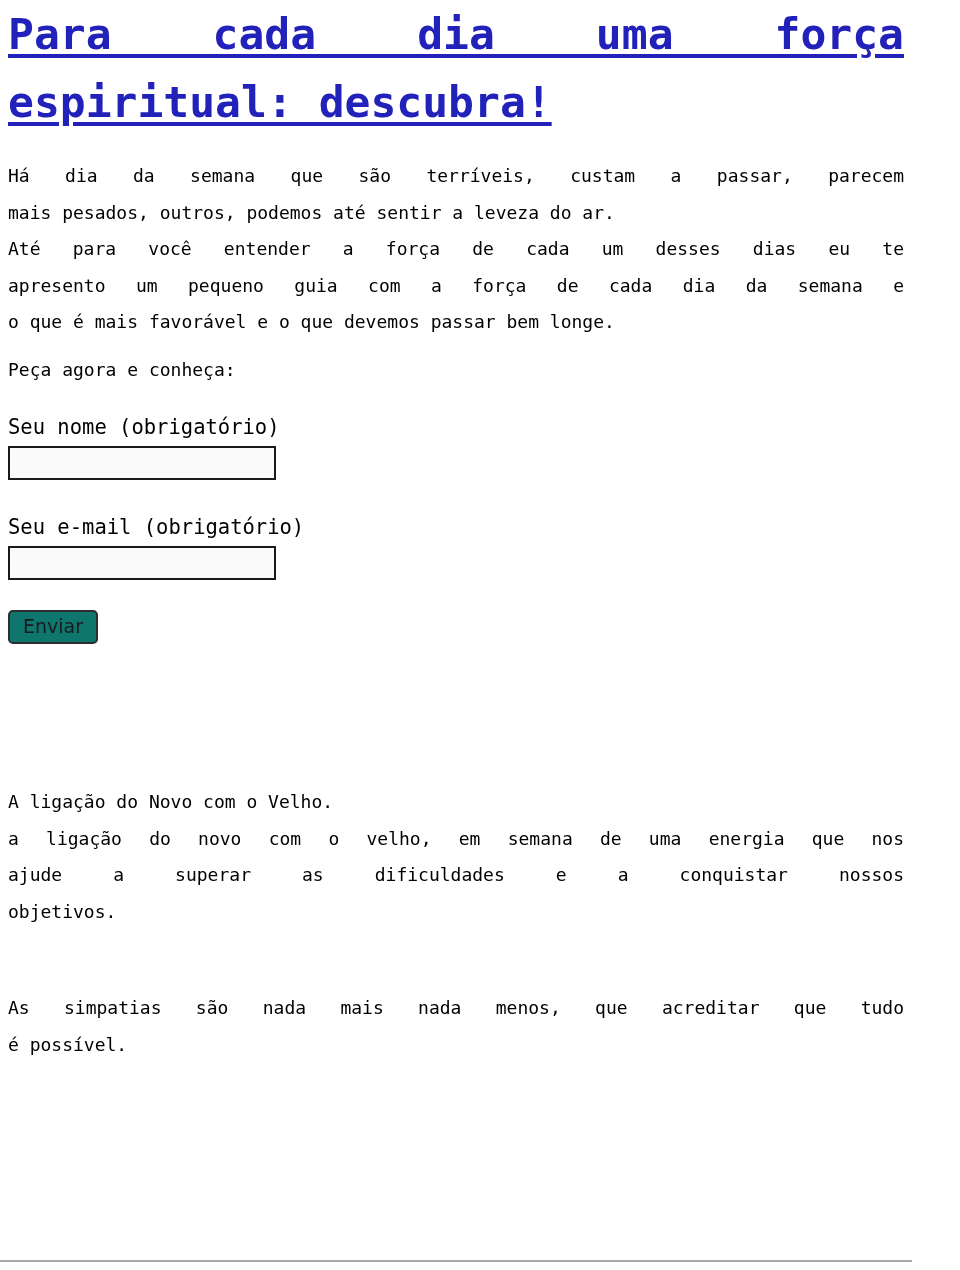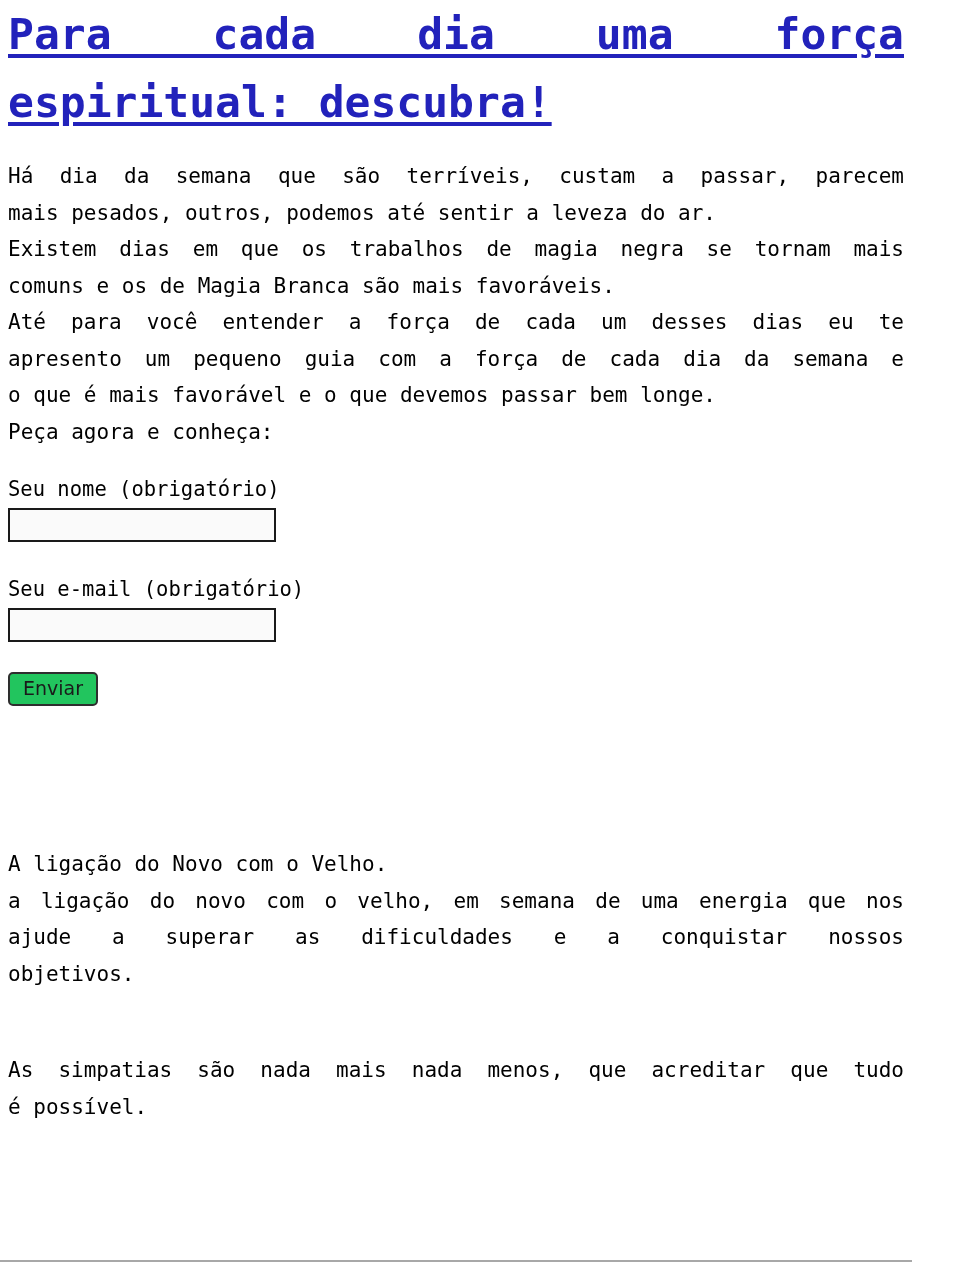--- a/index.html
+++ b/index.html
@@ -53,21 +53,21 @@
   .page-title .title-line-2 {
     display: block;
     text-align: left;
     text-underline-offset: 5px;
   }
 
   
   .body-block {
     margin: 0;
     padding: 0;
-    font-size: 21px;
+    font-size: 18px;
     line-height: 36.5px;
     text-align: justify;
     text-align-last: left;
     color: #000000;
   }
   .body-block .ln {
     display: block;
     text-align: justify;
     text-align-last: justify;
     white-space: nowrap;
@@ -75,21 +75,21 @@
   .body-block .ln-last {
     display: block;
     text-align: left;
     text-align-last: left;
     white-space: nowrap;
   }
 
   #intro-paragraph { margin-top: 22px; }
   #intro-paragraph-2 { margin-top: 0px; }
   #intro-paragraph-3 { margin-top: 0px; }
-  #cta-line { margin-top: 0px; }
+  #cta-line { margin-top: 11px; }
 
   
   .signup-form {
     margin: 0;
     padding: 0;
     margin-top: 24px;
   }
   .field-label {
     display: block;
     font-size: 20.5px;
@@ -116,21 +116,21 @@
   .field-group-email { margin-top: 32px; }
 
   .submit-button {
     display: inline-block;
     margin-top: 30px;
     padding: 3px 13px 5px 13px;
     font-family: "DejaVu Sans", "Liberation Sans", sans-serif;
     font-size: 19px;
     line-height: 22px;
     color: #1a1a1a;
-    background: #22c55e;
+    background: #0f766e;
     border: 2px solid #2e2e2e;
     border-radius: 5px;
     cursor: pointer;
   }
 
   
   #closing-block { margin-top: 140px; }
   #closing-block-2 { margin-top: 60px; }
 
   .footer-rule {
@@ -152,24 +152,20 @@
   <a class="page-title" href="#">
     <span class="title-line-1">Para cada dia uma força</span>
     <span class="title-line-2">espiritual: descubra!</span>
   </a>
 
   <div class="body-block" id="intro-paragraph">
     <span class="ln">Há dia da semana que são terríveis, custam a passar, parecem</span>
     <span class="ln-last">mais pesados, outros, podemos até sentir a leveza do ar.</span>
   </div>
 
-  <div class="body-block" id="intro-paragraph-2">
-    <span class="ln">Existem dias em que os trabalhos de magia negra se tornam mais</span>
-    <span class="ln-last">comuns e os de Magia Branca são mais favoráveis.</span>
-  </div>
 
   <div class="body-block" id="intro-paragraph-3">
     <span class="ln">Até para você entender a força de cada um desses dias eu te</span>
     <span class="ln">apresento um pequeno guia com a força de cada dia da semana e</span>
     <span class="ln-last">o que é mais favorável e o que devemos passar bem longe.</span>
   </div>
 
   <div class="body-block" id="cta-line">
     <span class="ln-last">Peça agora e conheça:</span>
   </div>

